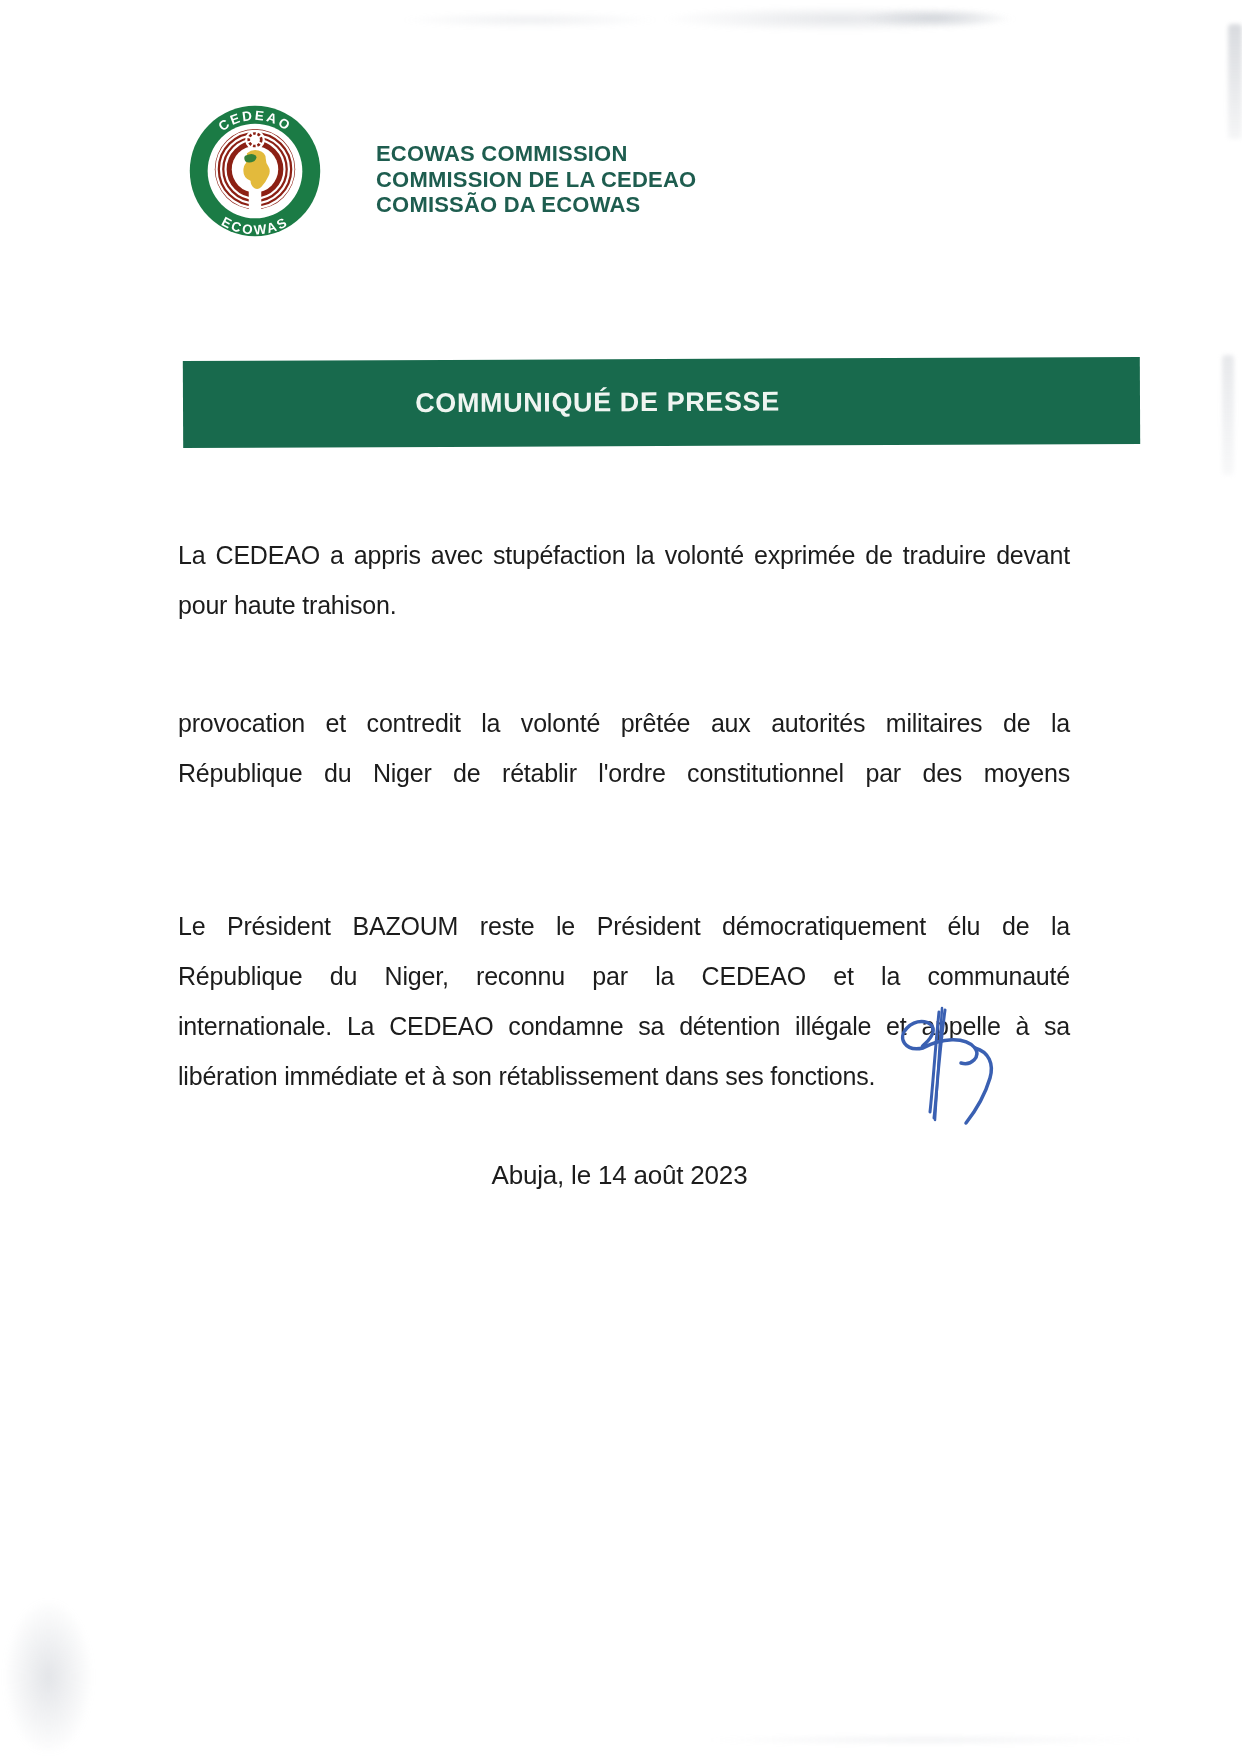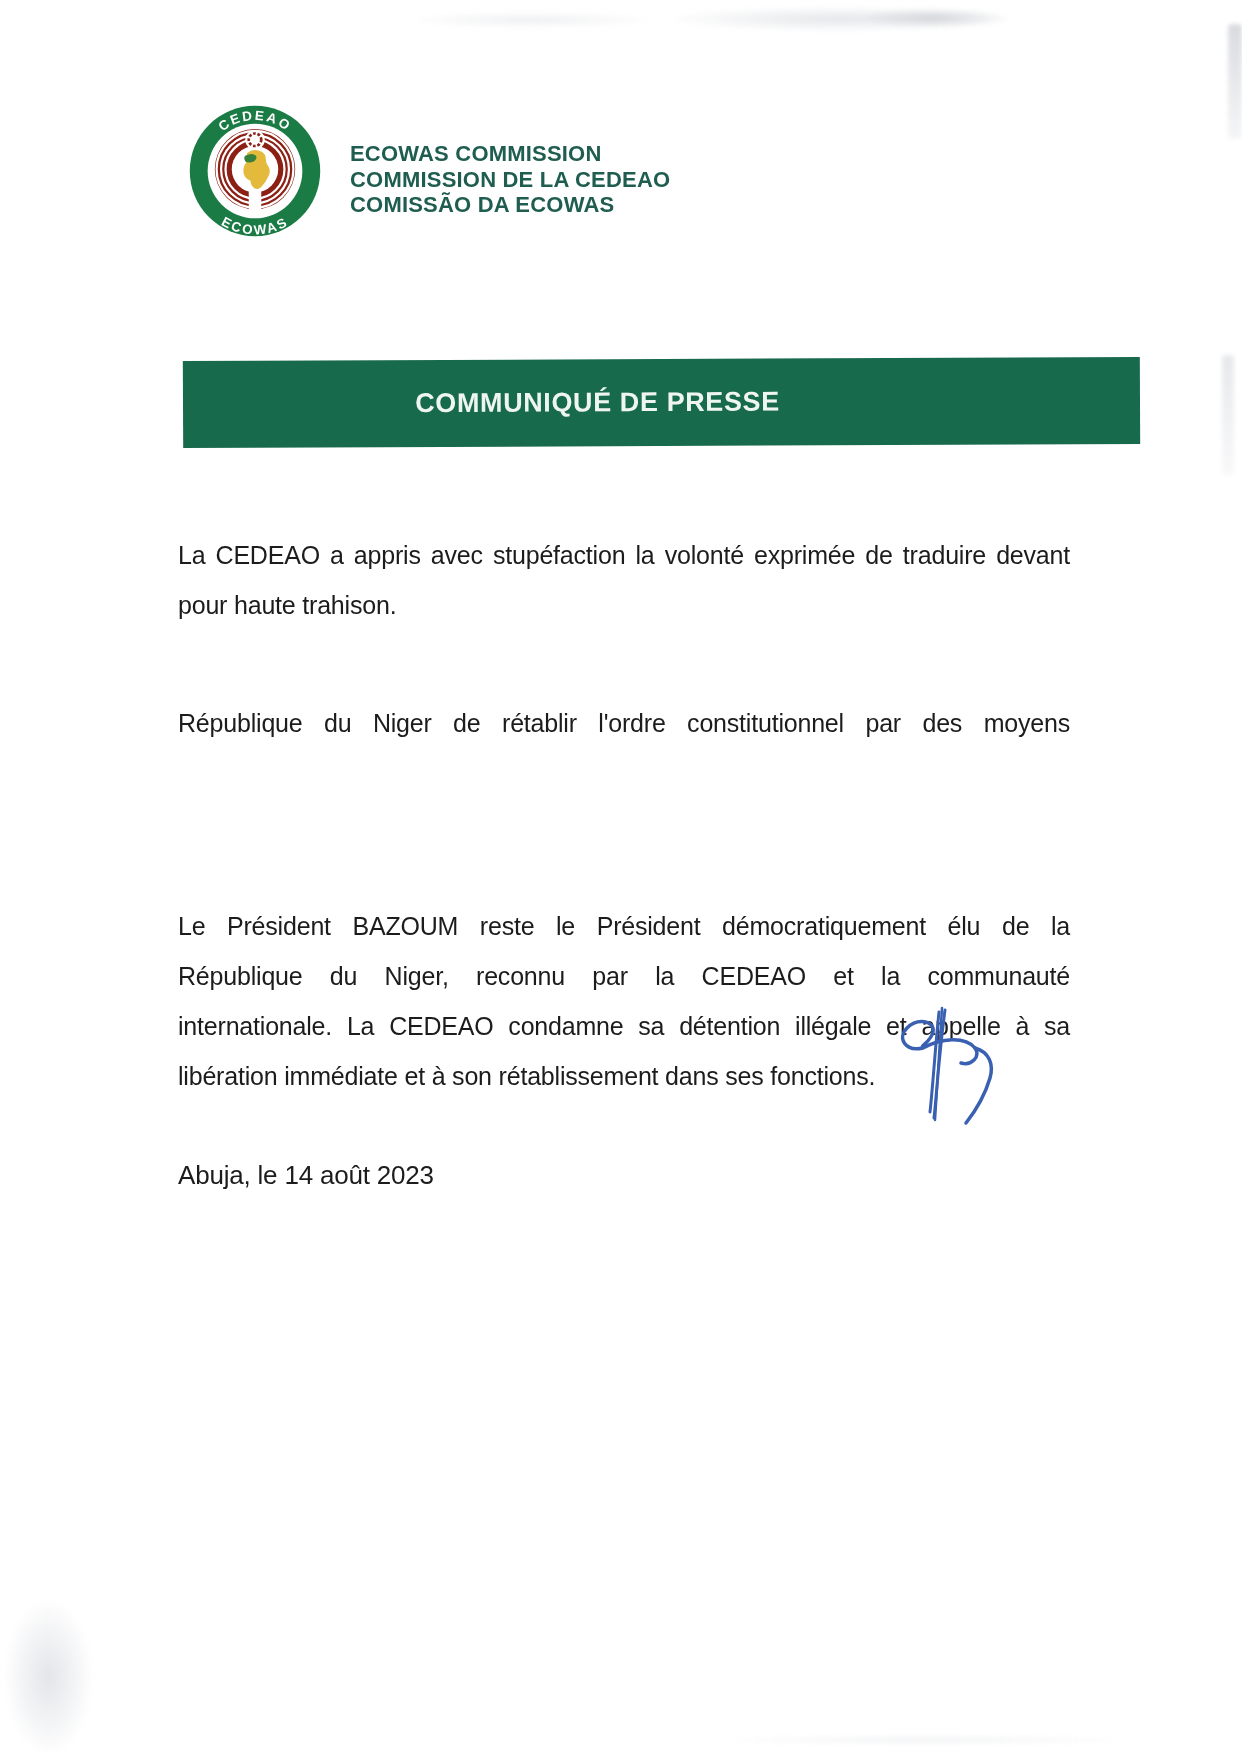--- a/index.html
+++ b/index.html
@@ -8,21 +8,21 @@
     width:1242px;height:1758px;
     background:#ffffff;
     overflow:hidden;
     font-family:"Liberation Sans", sans-serif;
   }
   
   .smudge{position:absolute;pointer-events:none;filter:blur(2px);border-radius:50%;}
   
   .logo{position:absolute;left:188px;top:104px;width:134px;height:134px;}
   .letterhead{
-    position:absolute;left:350px;top:141px;
+    position:absolute;left:376px;top:141px;
     font-weight:bold;font-size:22px;line-height:25.5px;letter-spacing:0.2px;
   }
   
   .banner{
     position:absolute;left:183px;top:359px;width:957px;height:87px;
     transform:rotate(-0.25deg);
     display:flex;align-items:center;justify-content:center;
   }
   .banner-title{
     font-weight:bold;font-size:27px;letter-spacing:0.6px;
@@ -30,22 +30,22 @@
   }
   
   .bodytext{position:absolute;left:178px;width:892px;font-size:25px;letter-spacing:-0.2px;}
   .para{position:absolute;left:0;width:100%;}
   .pline{
     display:block;line-height:50px;white-space:nowrap;
     text-align:justify;text-align-last:justify;
   }
   .pline-end{text-align-last:left;}
   .dateline{
-    position:absolute;left:178px;top:1150px;width:895px;
-    text-align:left;font-size:26px;line-height:50px;letter-spacing:-0.2px;
+    position:absolute;left:172px;top:1150px;width:895px;
+    text-align:center;font-size:26px;line-height:50px;letter-spacing:-0.2px;
   }
   
   .signature{position:absolute;left:893px;top:1000px;width:120px;height:130px;}
 </style>
 </head>
 <body>
 
 <div class="page">
 
   <div class="smudge" style="left:400px;top:12px;width:260px;height:16px;background:radial-gradient(rgba(175,180,190,0.20),transparent 70%);"></div>
@@ -94,20 +94,21 @@
   <div class="banner" style="background: rgb(24, 106, 77); color: rgb(239, 245, 241);">
     <span class="banner-title">COMMUNIQUÉ DE PRESSE</span>
   </div>
 
   <div class="bodytext" style="color: rgb(28, 28, 28);">
     <div class="para" style="top:530px;">
       <span class="pline">La CEDEAO a appris avec stupéfaction la volonté exprimée de traduire devant</span>
       <span class="pline pline-end">pour haute trahison.</span>
     </div>
     <div class="para" style="top:698px;">
+      <span class="pline">provocation et contredit la volonté prêtée aux autorités militaires de la</span>
       <span class="pline">République du Niger de rétablir l'ordre constitutionnel par des moyens</span>
     </div>
     <div class="para" style="top:901px;">
       <span class="pline">Le Président BAZOUM reste le Président démocratiquement élu de la</span>
       <span class="pline">République du Niger, reconnu par la CEDEAO et la communauté</span>
       <span class="pline">internationale. La CEDEAO condamne sa détention illégale et appelle à sa</span>
       <span class="pline pline-end">libération immédiate et à son rétablissement dans ses fonctions.</span>
     </div>
   </div>
 

